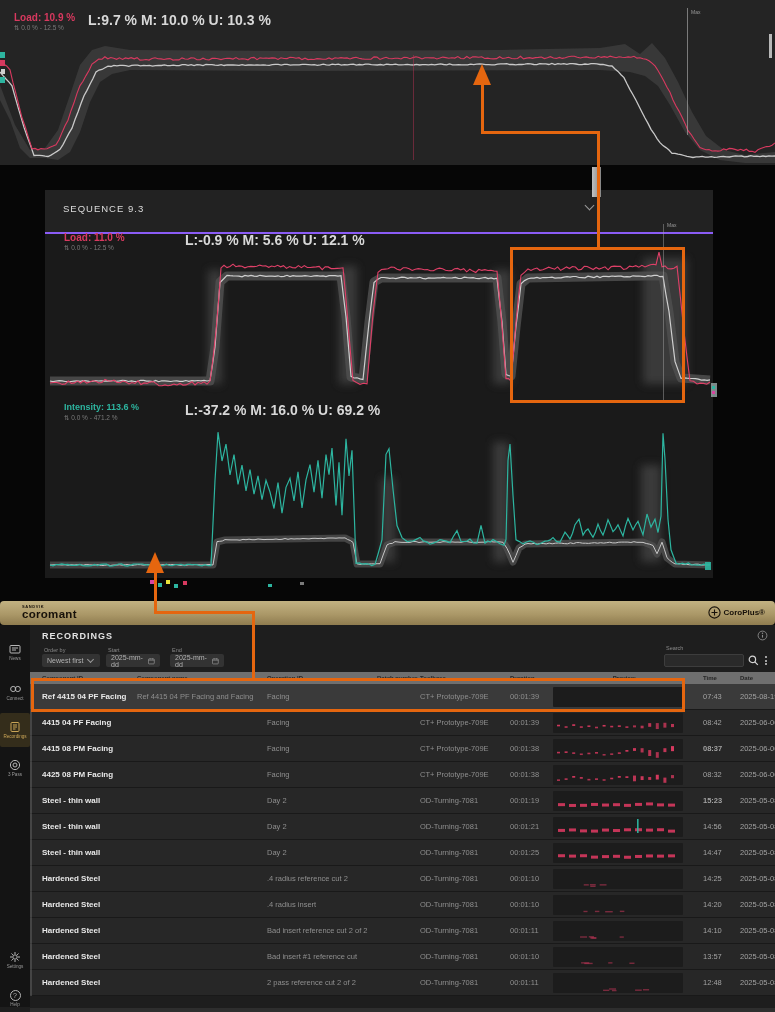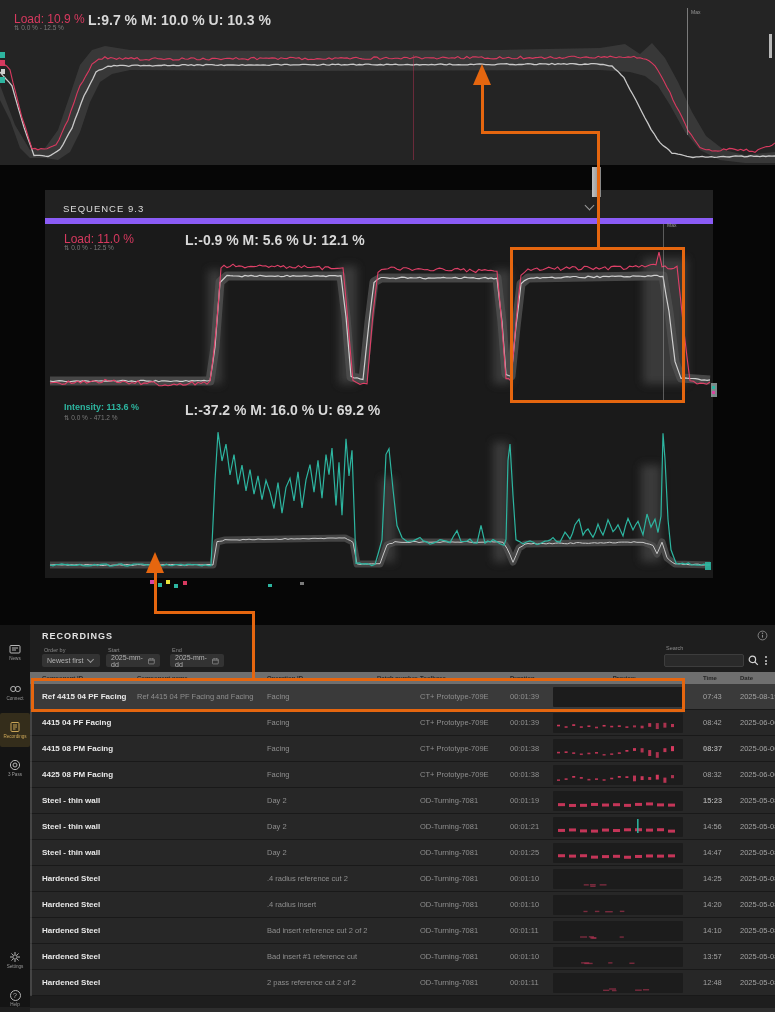--- a/index.html
+++ b/index.html
@@ -1,30 +1,30 @@
 <!DOCTYPE html>
 <html><head>
 <meta charset="utf-8">
 <style>
 *{margin:0;padding:0;box-sizing:border-box}
 html,body{background:#000;font-family:"Liberation Sans",sans-serif}
 .stage{position:relative;width:775px;height:1012px;background:#060606;overflow:hidden}
 .abs{position:absolute}
 
 #top-chart{left:0;top:0;width:775px;height:165px;background:#242424}
-.lbl-pink{color:#d8395f;font-size:12px;font-weight:normal}
+.lbl-pink{color:#d8395f;font-size:10px;font-weight:bold}
 .lbl-teal{color:#2db5a0;font-size:9px;font-weight:bold}
 .lbl-range{color:#7a7a7a;font-size:6.5px}
 .lbl-stats{color:#d8d8d8;font-size:14px;font-weight:bold}
 .cursor-lbl{color:#9a9a9a;font-size:5px}
 .vline{position:absolute;width:1px;background:#aaa;opacity:.65}
 .artifact{position:absolute}
 
 #seq-panel{left:45px;top:190px;width:668px;height:388px;background:#1a1a1a}
-#seq-header{position:absolute;left:0;top:0;width:100%;height:34px;background:#222;border-bottom:6px solid #8b5cf6}
+#seq-header{position:absolute;left:0;top:0;width:100%;height:44px;background:#222;border-bottom:2px solid #8b5cf6}
 #seq-title{position:absolute;left:18px;top:13px;font-size:9.5px;letter-spacing:1px;color:#dcdcdc}
 .chev{position:absolute;width:7px;height:7px;border-right:1.5px solid #9a9a9a;border-bottom:1.5px solid #9a9a9a;transform:rotate(45deg)}
 
 .ann{position:absolute;background:#e5660f;z-index:60}
 .ann-rect{position:absolute;border:3px solid #e5660f;z-index:60;background:transparent}
 .ann-arrow{position:absolute;width:0;height:0;border-left:9px solid transparent;border-right:9px solid transparent;border-bottom:21px solid #e5660f;z-index:60}
 
 #gold-bar{left:0;top:601px;width:775px;height:24px;background:linear-gradient(180deg,#c2b282,#ab9868 55%,#8f7c4f);border-radius:4px;z-index:5}
 #logo{position:absolute;left:22px;top:3px;color:#17110a}
 #logo .co{font-size:11.5px;font-weight:bold;letter-spacing:.3px;line-height:10px}
@@ -149,20 +149,33 @@
   <div class="ann" style="left:481px;top:131px;width:119px;height:3px"></div>
   <div class="ann" style="left:597px;top:131px;width:3px;height:117px"></div>
   <div class="ann-rect" style="left:510px;top:247px;width:175px;height:156px"></div>
 
   <div class="ann-arrow" style="left:146px;top:552px"></div>
   <div class="ann" style="left:154px;top:571px;width:3px;height:43px;z-index:20"></div>
   <div class="ann" style="left:154px;top:611px;width:101px;height:3px"></div>
   <div class="ann" style="left:252px;top:611px;width:3px;height:68px"></div>
   <div class="ann-rect" style="left:31px;top:678px;width:654px;height:34px"></div>
 
+  <div class="abs" id="gold-bar">
+    <div id="logo">
+      <div class="sv">SANDVIK</div>
+      <div class="co">coromant</div>
+    </div>
+    <div id="coroplus">
+      <svg width="13" height="13" viewBox="0 0 13 13" class="icon-svg">
+        <circle cx="6.5" cy="6.5" r="5.6" fill="none" stroke="#17110a" stroke-width="1.1"></circle>
+        <path d="M6.5 3.5v6M3.5 6.5h6" stroke="#17110a" stroke-width="1.1"></path>
+      </svg>
+      <span>CoroPlus®</span>
+    </div>
+  </div>
 
   <div class="abs" id="app-body">
     <div id="sidebar">
       <div class="sb-item" style="top:10px">
         <svg width="12" height="12" viewBox="0 0 12 12" class="icon-svg">
             <rect x="1" y="2.5" width="10" height="7.5" rx="1" fill="none" stroke="#b5b5b5" stroke-width="1"></rect>
             <path d="M3 5h6M3 7h4" stroke="#b5b5b5" stroke-width="1"></path>
           </svg>
         <span class="sb-lbl">News</span>
       </div>

